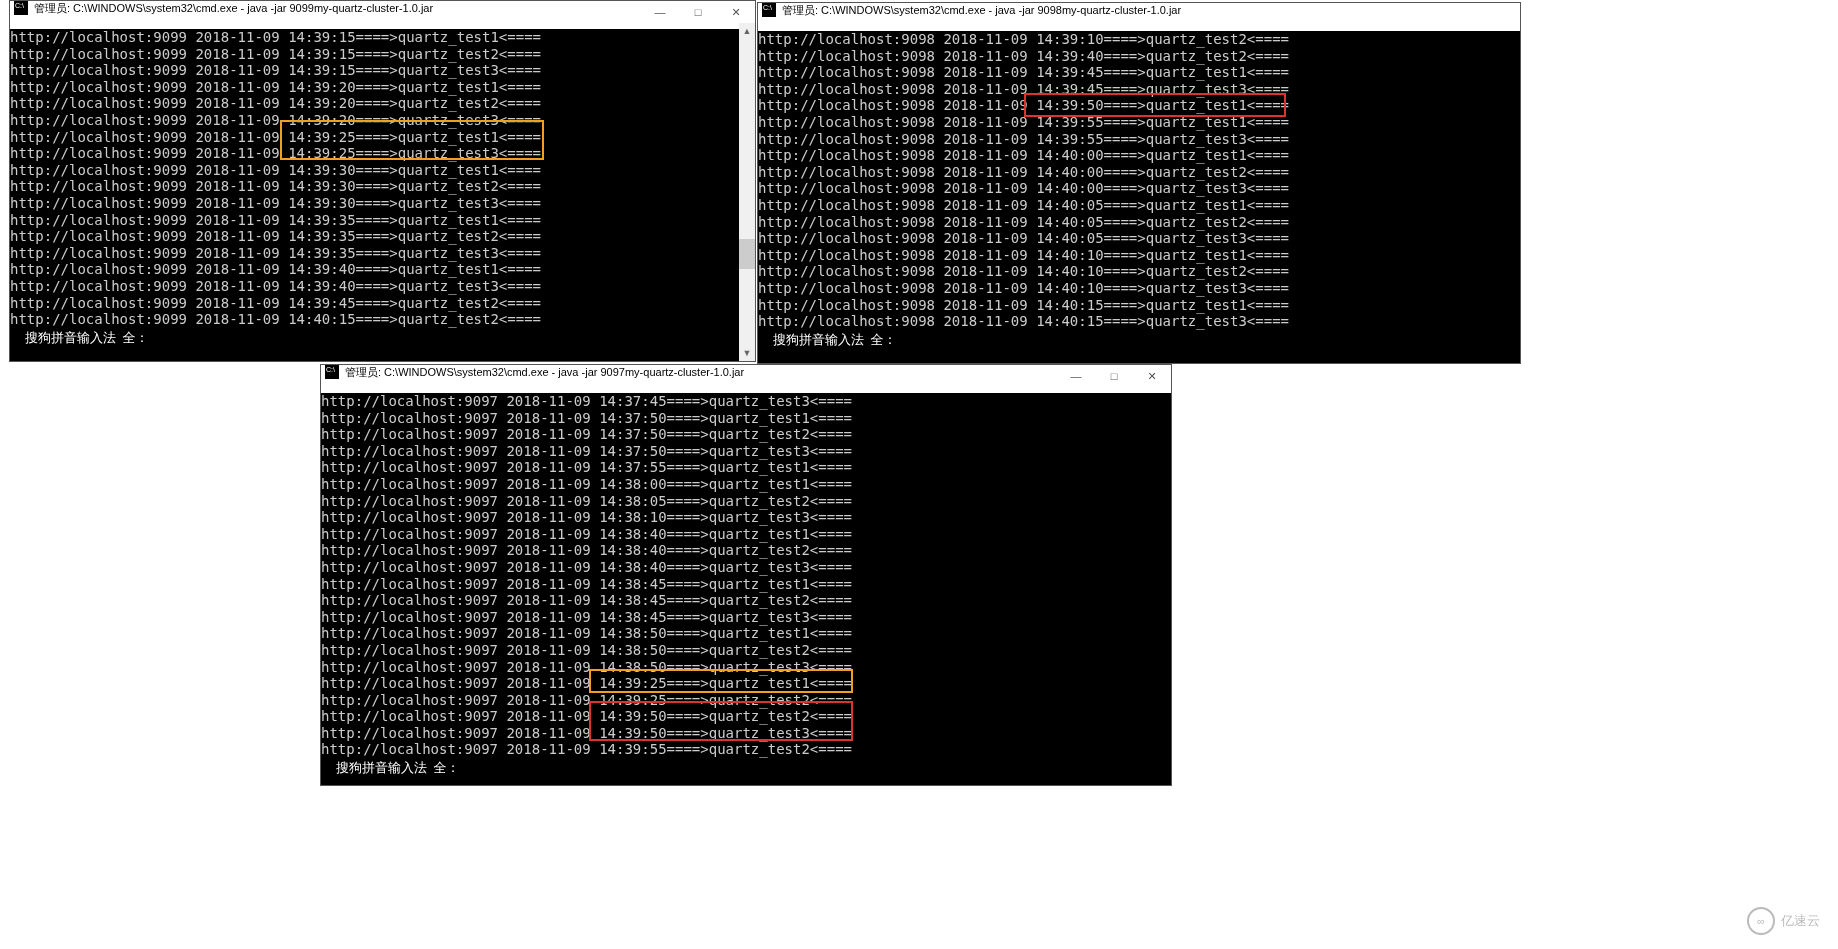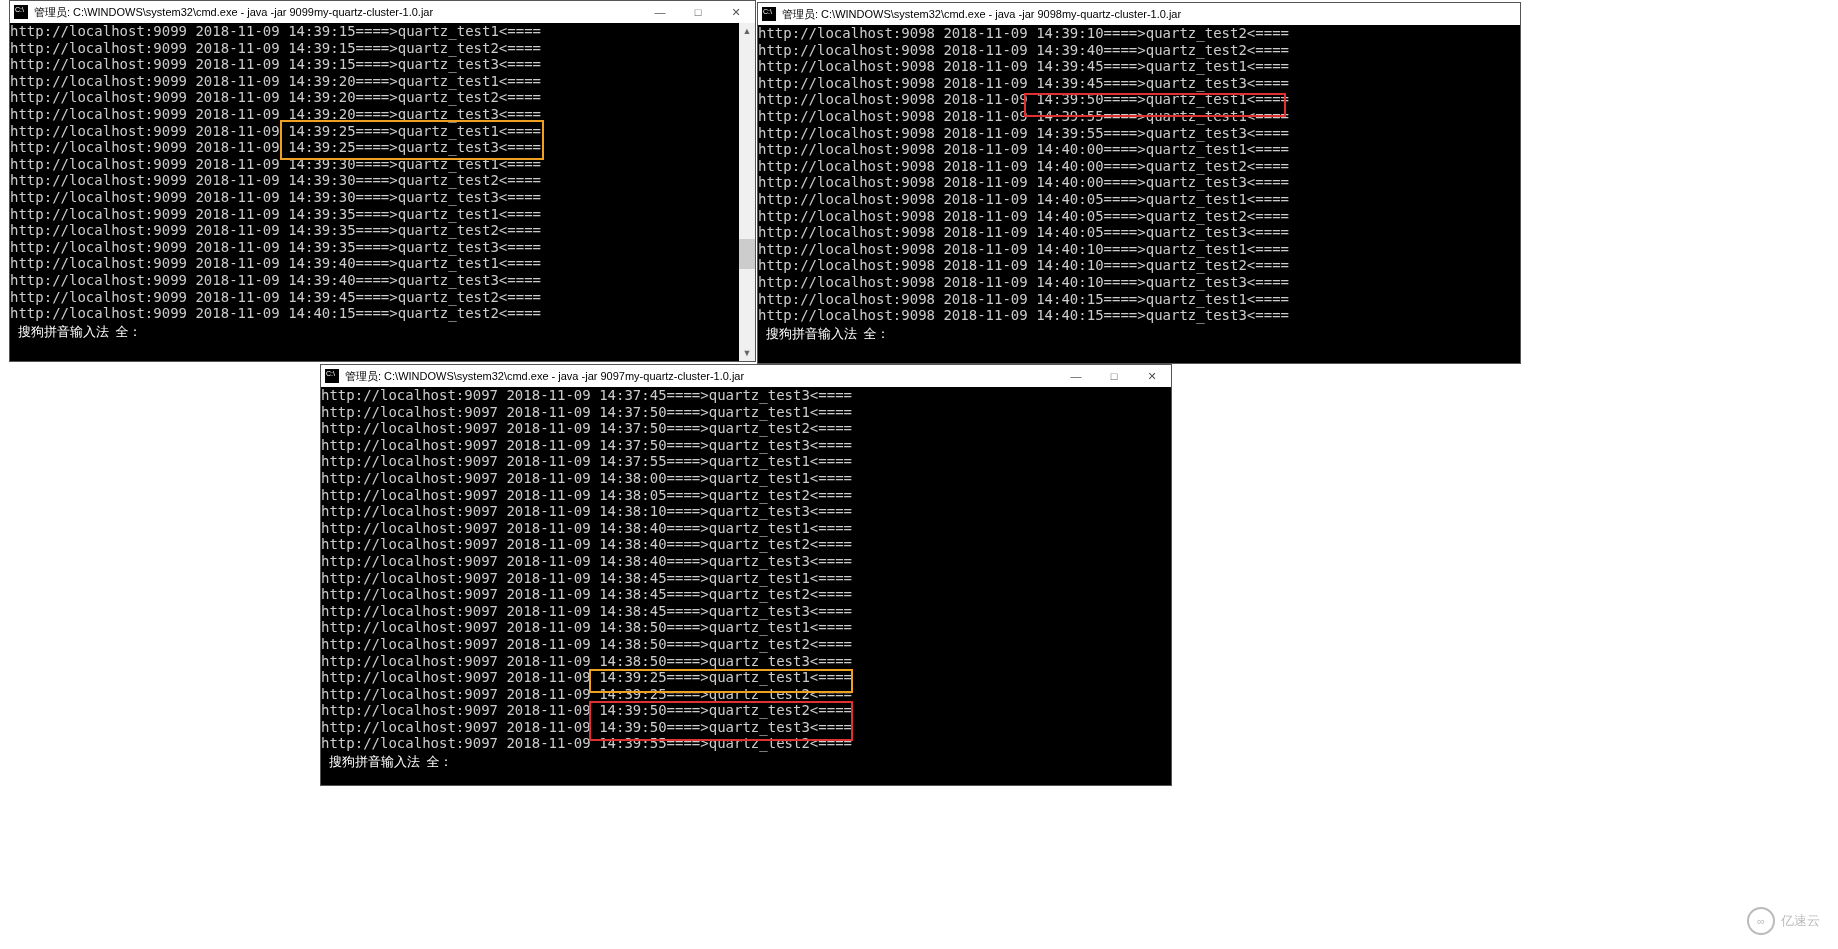--- a/index.html
+++ b/index.html
@@ -1,32 +1,32 @@
 <!DOCTYPE html>
 <html><head>
 <meta charset="utf-8">
 <style>
 body{margin:0;background:#fff;font-family:"Microsoft YaHei",sans-serif;position:relative;width:1838px;height:949px;overflow:hidden}
 .cmd-window{position:absolute;background:#000;border:1px solid #555}
-.title-bar{height:22px;background:#fff;color:#000;display:flex;align-items:center;font-size:11px;padding:0 4px;position:relative}
+.title-bar{height:28px;background:#fff;color:#000;display:flex;font-size:11px;padding:0 4px;position:relative}
 .title-bar .icon{width:14px;height:14px;background:#000;margin-right:6px;display:inline-block;position:relative}
 .title-bar .icon::after{content:"C:\\";color:#fff;font-size:7px;position:absolute;top:1px;left:1px}
 .win-controls{position:absolute;right:0;top:0;display:flex;height:22px}
 .win-controls span{width:38px;display:flex;align-items:center;justify-content:center;color:#555;font-size:11px;cursor:pointer}
 .console{font-family:"NSimSun","SimSun",Consolas,monospace;font-size:14px;line-height:16.6px;color:#ccc;white-space:pre;padding:0;overflow:hidden}
 .console .line{display:block}
 .scrollbar{position:absolute;right:0;top:22px;bottom:0;width:16px;background:#f0f0f0;display:flex;flex-direction:column}
 .scrollbar .arrow{height:16px;background:#f0f0f0;text-align:center;font-size:9px;line-height:16px;color:#666}
 .scrollbar .thumb{background:#ccc;width:100%}
 .highlight{position:absolute;border-width:2px;border-style:solid;pointer-events:none}
 .hl-orange{border-color:#f0a020}
 .hl-red{border-color:#e03030}
 .watermark{position:absolute;right:18px;bottom:14px;display:flex;align-items:center;color:#bbb;font-size:13px;gap:6px}
 .watermark .logo{width:24px;height:24px;border:2px solid #bbb;border-radius:50%;display:flex;align-items:center;justify-content:center;font-size:11px}
-.ime{color:#fff;font-family:"Microsoft YaHei";font-size:13px;padding:2px 8px}
+.ime{color:#fff;font-family:"Microsoft YaHei";font-size:13px;padding:2px 15px}
 </style>
 </head>
 <body>
 
 <div class="cmd-window" id="w9099" style="left: 9px; top: 0px; width: 745px; height: 360px;">
   <div class="title-bar">
     <span class="icon"></span>
     <span>管理员: C:\WINDOWS\system32\cmd.exe - java  -jar 9099my-quartz-cluster-1.0.jar</span>
     <div class="win-controls">
       <span>—</span>

